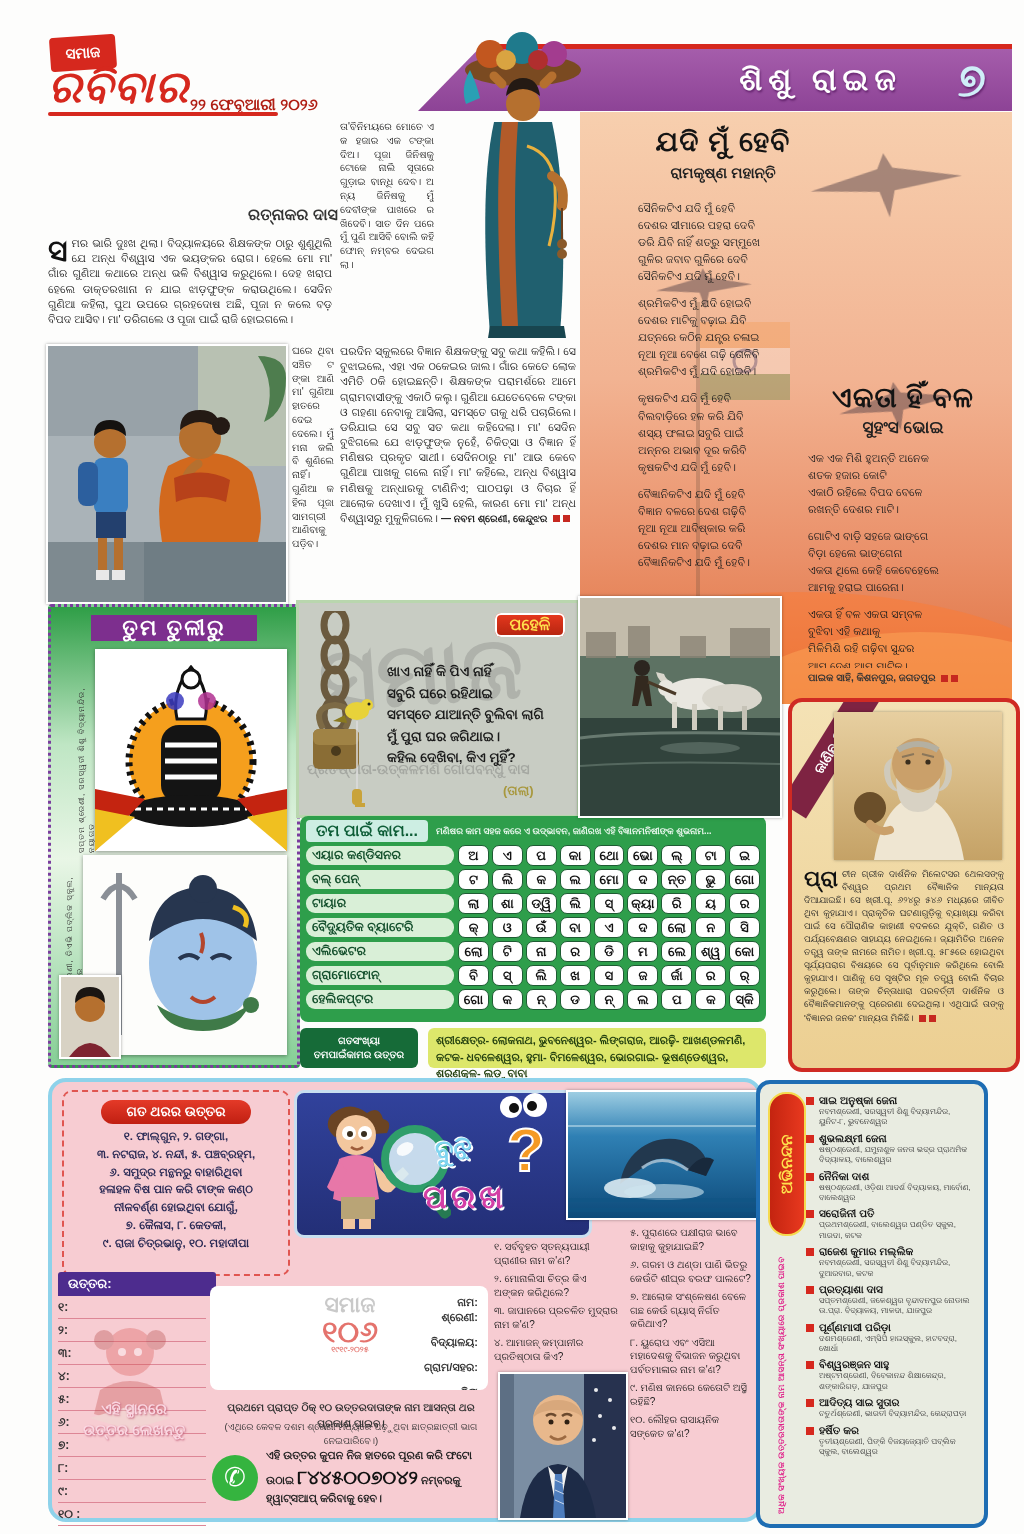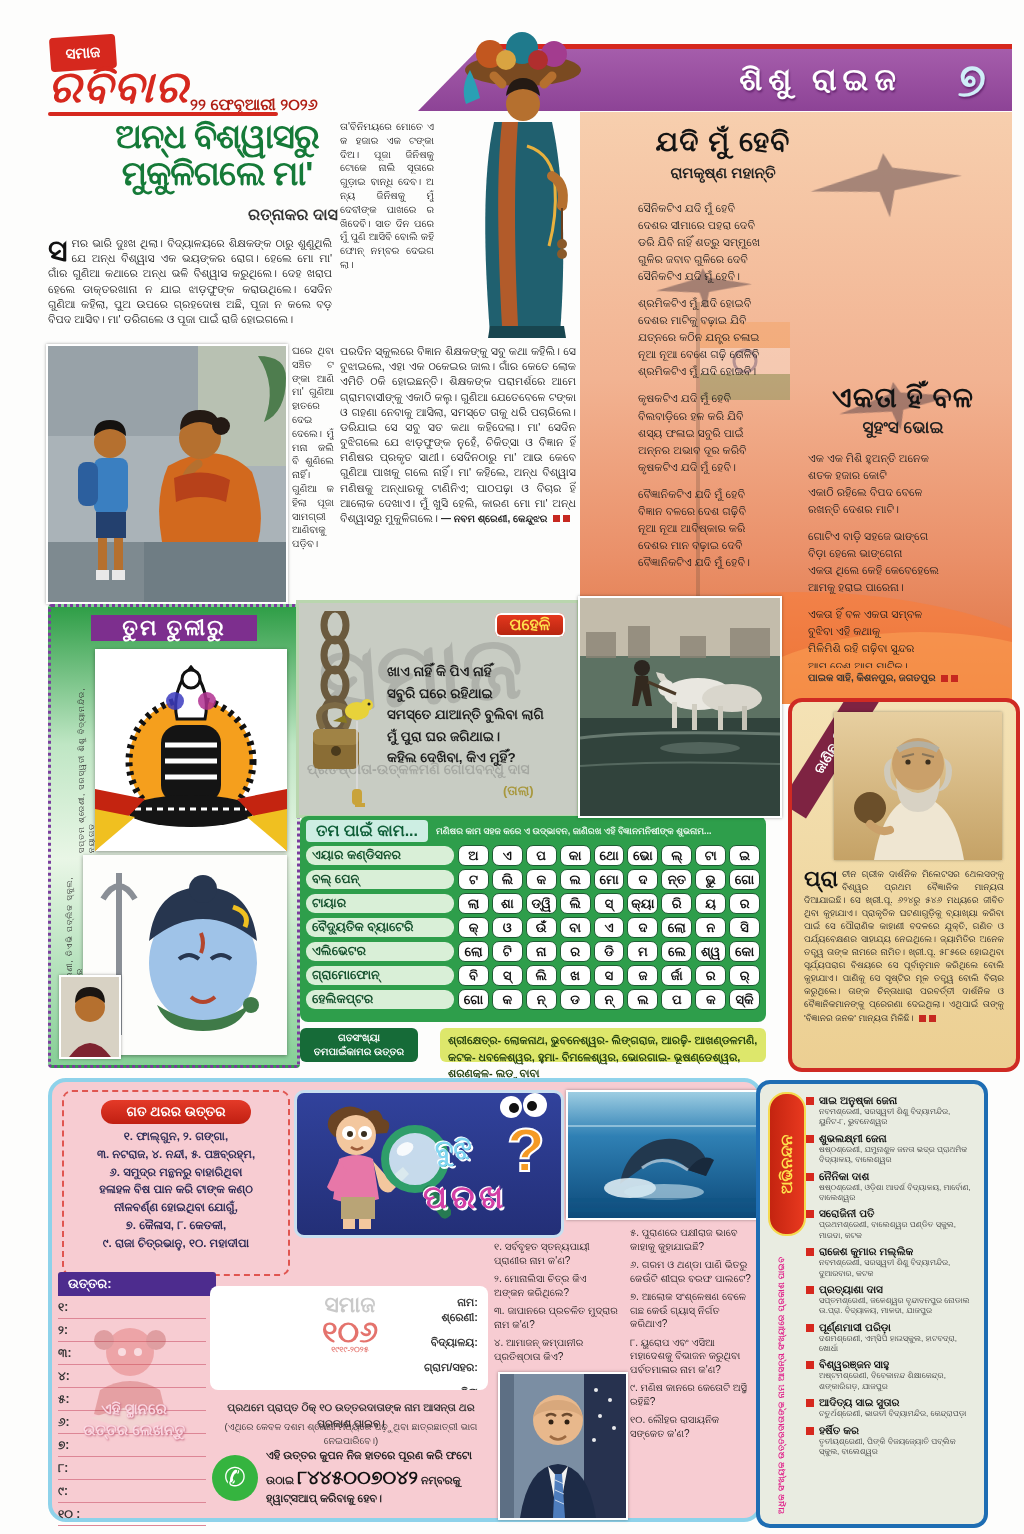--- a/index.html
+++ b/index.html
@@ -115,24 +115,20 @@
       <path d="M120,150 q14,8 10,30" stroke="#b5702f" stroke-width="10" fill="none" stroke-linecap="round"></path>
       <g stroke="#6b3e1c" stroke-width="2">
           <line x1="130" y1="182" x2="130" y2="214"></line>
         </g>
       <circle cx="130" cy="218" r="5" fill="#8a5a2a"></circle>
         <circle cx="130" cy="228" r="5" fill="#8a5a2a"></circle>
       <path d="M58,300 L132,300 L134,312 L56,312 Z" fill="#18454f"></path>
     </svg>
   </div>
 
-  <div class="abs headline" style="left:96px;top:118px;width:242px;">
-    <div>ଅନ୍ଧ ବିଶ୍ୱାସରୁ</div>
-    <div>ମୁକୁଳିଗଲେ ମା'</div>
-  </div>
   <div class="abs byline" style="left:96px;top:206px;width:242px;">ରତ୍ନାକର ଦାସ</div>
 
   <div class="abs bodytx jtx" style="left:48px;top:236px;width:284px;height:104px;overflow:hidden;">
     <span class="dropcap">ସ</span>
     <span>ମର ଭାରି ଦୁଃଖ ଥିଲା। ବିଦ୍ୟାଳୟରେ ଶିକ୍ଷକଙ୍କ ଠାରୁ ଶୁଣୁଥିଲି ଯେ ଅନ୍ଧ ବିଶ୍ୱାସ ଏକ ଭୟଙ୍କର ରୋଗ। ହେଲେ ମୋ ମା' ଗାଁର ଗୁଣିଆ କଥାରେ ଅନ୍ଧ ଭଳି ବିଶ୍ୱାସ କରୁଥିଲେ। ଦେହ ଖରାପ ହେଲେ ଡାକ୍ତରଖାନା ନ ଯାଇ ଝାଡ଼ଫୁଙ୍କ କରାଉଥିଲେ। ସେଦିନ ଗୁଣିଆ କହିଲା, ପୁଅ ଉପରେ ଗ୍ରହଦୋଷ ଅଛି, ପୂଜା ନ କଲେ ବଡ଼ ବିପଦ ଆସିବ। ମା' ଡରିଗଲେ ଓ ପୂଜା ପାଇଁ ରାଜି ହୋଇଗଲେ।</span>
   </div>
 
   <div class="abs photo" style="left:46px;top:344px;width:238px;height:256px;">
     <svg width="238" height="256" viewBox="0 0 238 256">
       <rect width="238" height="256" fill="#aab3b8"></rect>
@@ -460,21 +456,21 @@
             <span class="tile">ଡ</span>
             <span class="tile">ନ୍</span>
             <span class="tile">ଲ</span>
             <span class="tile">ପ</span>
             <span class="tile">କ</span>
             <span class="tile">ସ୍କି</span>
           </div>
         </div>
       </div>
   </div>
-  <div class="abs" style="left:300px;top:1028px;width:466px;height:34px;display:flex;gap:22px;">
+  <div class="abs" style="left:300px;top:1028px;width:466px;height:40px;display:flex;gap:10px;">
     <div class="anslabel" style="width:118px;">
       <span>ଗତସଂଖ୍ୟା</span>
       <span>ତମପାଇଁକାମର ଉତ୍ତର</span>
     </div>
     <div class="ansbox" style="flex:1;">ଶ୍ରୀକ୍ଷେତ୍ର- ଲୋକନାଥ, ଭୁବନେଶ୍ୱର- ଲିଙ୍ଗରାଜ, ଆରଢ଼ି- ଆଖଣ୍ଡଳମଣି, କଟକ- ଧବଳେଶ୍ୱର, ହୁମା- ବିମଳେଶ୍ୱର, ଭୋରଗାଇ- ଭୂଷଣ୍ଡେଶ୍ୱର, ଶରଣକୂଳ- ଲଡ଼ୁବାବା</div>
   </div>
 
   <div id="know" class="abs" style="left:788px;top:698px;width:224px;height:366px;">
     <div class="abs" style="left:-34px;top:30px;width:150px;height:30px;background:#7e2342;transform:rotate(-58deg);
                 color:#fff;font-weight:bold;font-size:14px;text-align:center;line-height:30px;">
@@ -516,21 +512,21 @@
     <div class="pill" style="width:150px;margin:8px auto 4px auto;">ଗତ ଥରର ଉତ୍ତର</div>
     <div class="prevtx">୧. ଫାଲ୍‌ଗୁନ, ୨. ଗଙ୍ଗା,
 ୩. ନଟରାଜ, ୪. ନନ୍ଦୀ, ୫. ପଞ୍ଚବ୍ରହ୍ମ,
 ୬. ସମୁଦ୍ର ମନ୍ଥନରୁ ବାହାରିଥିବା
 ହଳାହଳ ବିଷ ପାନ କରି ଟାଙ୍କ କଣ୍ଠ
 ନୀଳବର୍ଣ୍ଣ ହୋଇଥିବା ଯୋଗୁଁ,
 ୭. କୈଳାସ, ୮. କେତକୀ,
 ୯. ରାଜା ଚିତ୍ରଭାନୁ, ୧୦. ମହାଦୀପା</div>
   </div>
 
-  <div id="qbanner" class="abs" style="left:294px;top:1090px;width:264px;height:142px;">
+  <div id="qbanner" class="abs" style="left:294px;top:1090px;width:264px;height:142px;padding-left:28px;">
     <svg class="abs" style="left:4px;top:4px;" width="150" height="134" viewBox="0 0 150 134">
       <path d="M30,18 q18,-16 36,-2 q12,-8 16,6 q10,2 4,14 l-52,4 q-12,-10 -4,-22z" fill="#6b4423"></path>
       <circle cx="55" cy="38" r="20" fill="#f3c79e"></circle>
       <circle cx="48" cy="36" r="7" fill="#fff"></circle>
         <circle cx="64" cy="36" r="7" fill="#fff"></circle>
       <circle cx="49" cy="37" r="3" fill="#3a2e1e"></circle>
         <circle cx="63" cy="37" r="3" fill="#3a2e1e"></circle>
       <path d="M50,50 q6,5 12,0" stroke="#9e5c3a" stroke-width="2.5" fill="none"></path>
       <path d="M38,62 q18,-8 34,0 l6,40 q-24,8 -46,0z" fill="#e777a8"></path>
       <path d="M38,64 l-12,26 q4,6 10,4 l10,-20z" fill="#e777a8"></path>

